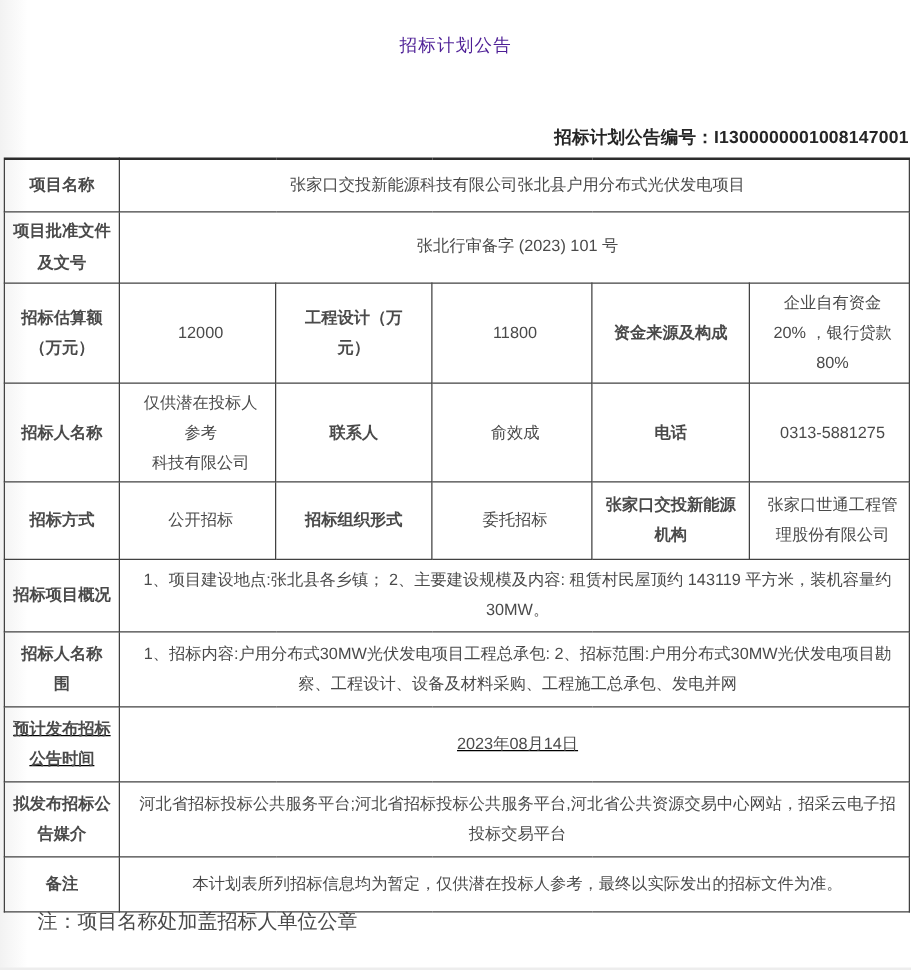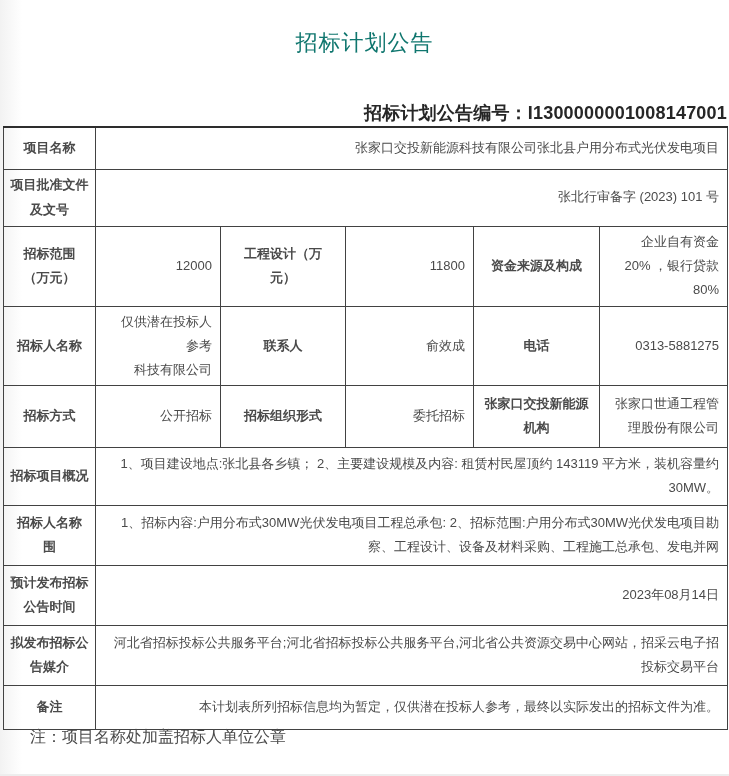--- a/index.html
+++ b/index.html
@@ -28,30 +28,30 @@
     height: 2px;
     background: #ededed;
     pointer-events: none;
   }
   .title {
     position: absolute;
     top: 28px;
     left: 0;
     width: 100%;
     text-align: center;
-    font-size: 22px;
+    font-size: 14px;
     font-weight: 500;
-    color: #0f766e;
+    color: #4c1d95;
     letter-spacing: 1px;
   }
   .notice-no {
     position: absolute;
     top: 101px;
     right: 2px;
-    font-size: 18px;
+    font-size: 14px;
     font-weight: bold;
     color: #262626;
     letter-spacing: 0.2px;
   }
   table.announcement {
     position: absolute;
     top: 126px;
     left: 3px;
     width: 724px;
     border-collapse: collapse;
@@ -67,31 +67,31 @@
     white-space: pre-line;
     line-height: 1.85;
     overflow: hidden;
   }
   table.announcement th {
     font-weight: bold;
     padding: 2px 5px;
   }
   table.announcement td {
     font-weight: normal;
-    text-align: right;
+    text-align: center;
     padding: 3px 8px 3px 13px;
   }
   tr.r1  { height: 42px; }
   tr.r2  { height: 57px; }
   tr.r3  { height: 80px; }
   tr.r4  { height: 52px; }
   tr.r5  { height: 62px; }
   tr.r6  { height: 58px; margin-left: 16px; }
   tr.r7  { height: 60px; }
-  tr.r8  { height: 60px; }
+  tr.r8  { height: 60px; text-decoration: underline; }
   tr.r9  { height: 60px; }
   tr.r10 { height: 44px; }
   .foot-note {
     position: absolute;
     top: 727px;
     left: 30px;
     font-size: 16px;
     color: #4a4a4a;
   }
 </style>
@@ -117,21 +117,21 @@
       <tr class="r1">
         <th>项目名称</th>
         <td colspan="5">张家口交投新能源科技有限公司张北县户用分布式光伏发电项目</td>
       </tr>
       <tr class="r2">
         <th>项目批准文件
 及文号</th>
         <td colspan="5">张北行审备字 (2023) 101 号</td>
       </tr>
       <tr class="r3">
-        <th>招标范围
+        <th>招标估算额
 （万元）</th>
         <td>12000</td>
         <th>工程设计（万
 元）</th>
         <td>11800</td>
         <th>资金来源及构成</th>
         <td>企业自有资金
 20% ，银行贷款
 80%</td>
       </tr>

